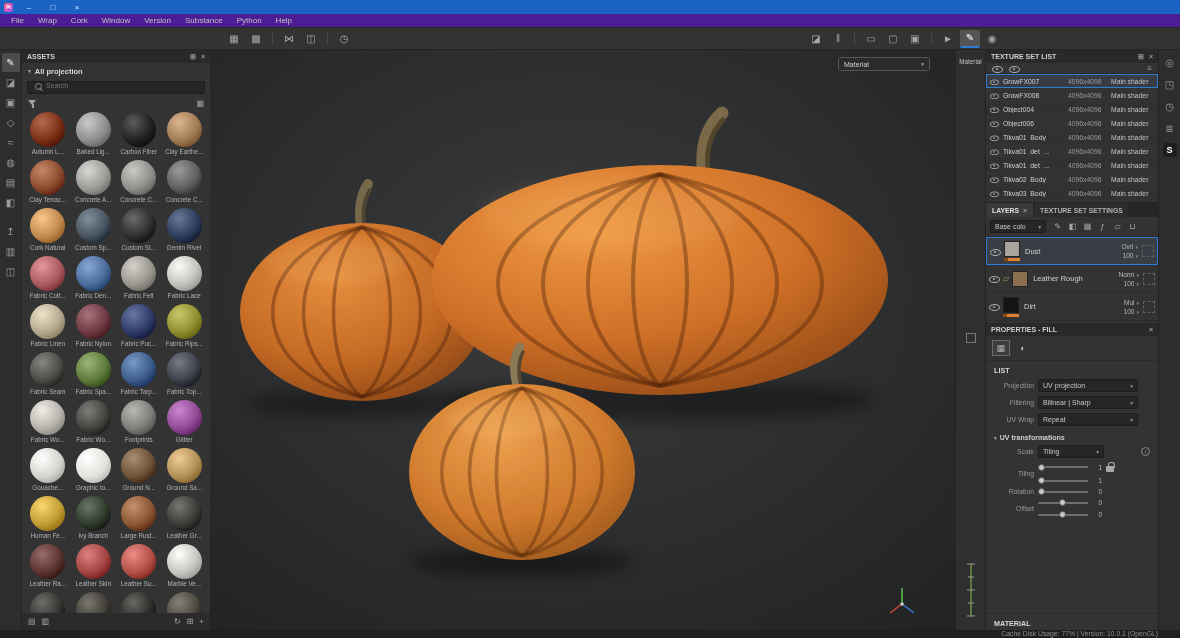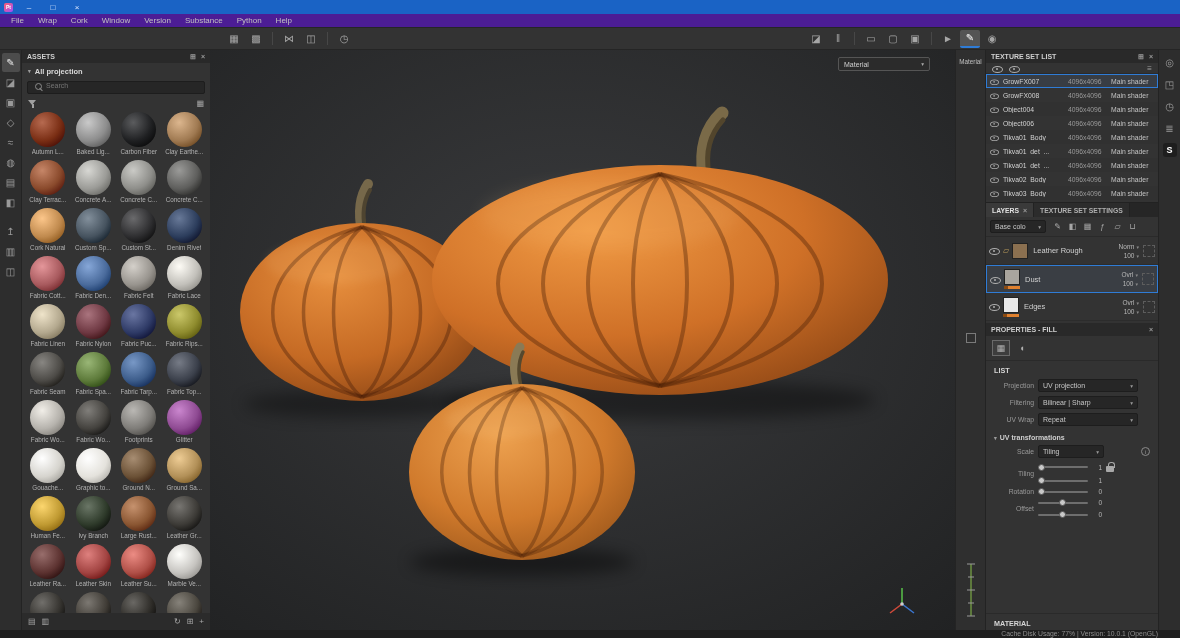--- a/index.html
+++ b/index.html
@@ -597,58 +597,58 @@
     <span id="ltool-icons" style="display:flex;gap:2px;margin-left:2px">
         <span class="licon">✎</span>
         <span class="licon">◧</span>
         <span class="licon">▦</span>
         <span class="licon">ƒ</span>
         <span class="licon">▱</span>
         <span class="licon">⊔</span>
       </span>
   </div>
   <div class="layers">
+      <div class="lrow selected has-bar">
+    <span class="eye"></span>
+
+    <div class="lthumbwrap">
+      <div class="lthumb" style="background: rgb(169, 165, 158);"></div>
+      <div class="lbar"></div>
+    </div>
+    <span class="lname">Dust</span>
+    <div class="lctrl">
+      <span class="lblend">Ovrl</span>
+      <span class="lopacity">100</span>
+    </div>
+    <div class="lmask"></div>
+  </div>
       <div class="lrow has-folder">
     <span class="eye"></span>
     <span class="lfolder"></span>
     <div class="lthumbwrap">
       <div class="lthumb" style="background: rgb(139, 112, 80);"></div>
 
     </div>
     <span class="lname">Leather Rough</span>
     <div class="lctrl">
       <span class="lblend">Norm</span>
       <span class="lopacity">100</span>
     </div>
     <div class="lmask"></div>
   </div>
-      <div class="lrow selected has-bar">
+      <div class="lrow has-bar">
     <span class="eye"></span>
 
     <div class="lthumbwrap">
-      <div class="lthumb" style="background: rgb(169, 165, 158);"></div>
+      <div class="lthumb" style="background: rgb(20, 20, 20);"></div>
       <div class="lbar"></div>
     </div>
-    <span class="lname">Dust</span>
+    <span class="lname">Dirt</span>
     <div class="lctrl">
-      <span class="lblend">Ovrl</span>
-      <span class="lopacity">100</span>
-    </div>
-    <div class="lmask"></div>
-  </div>
-      <div class="lrow has-bar">
-    <span class="eye"></span>
-
-    <div class="lthumbwrap">
-      <div class="lthumb" style="background: rgb(233, 233, 233);"></div>
-      <div class="lbar"></div>
-    </div>
-    <span class="lname">Edges</span>
-    <div class="lctrl">
-      <span class="lblend">Ovrl</span>
+      <span class="lblend">Mul</span>
       <span class="lopacity">100</span>
     </div>
     <div class="lmask"></div>
   </div>
     </div>
 
   <div class="phead" style="margin-top:2px">
     <span>PROPERTIES - FILL</span>
     <span class="sp"></span>
     <span class="hicon icon-close"></span>

